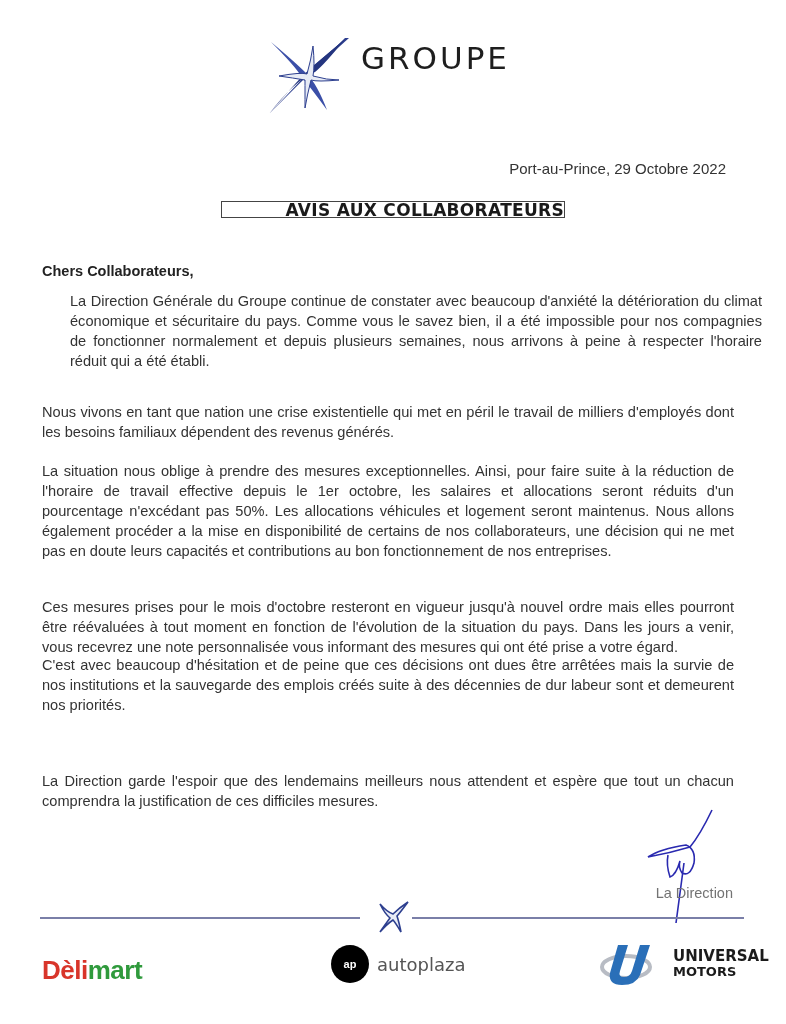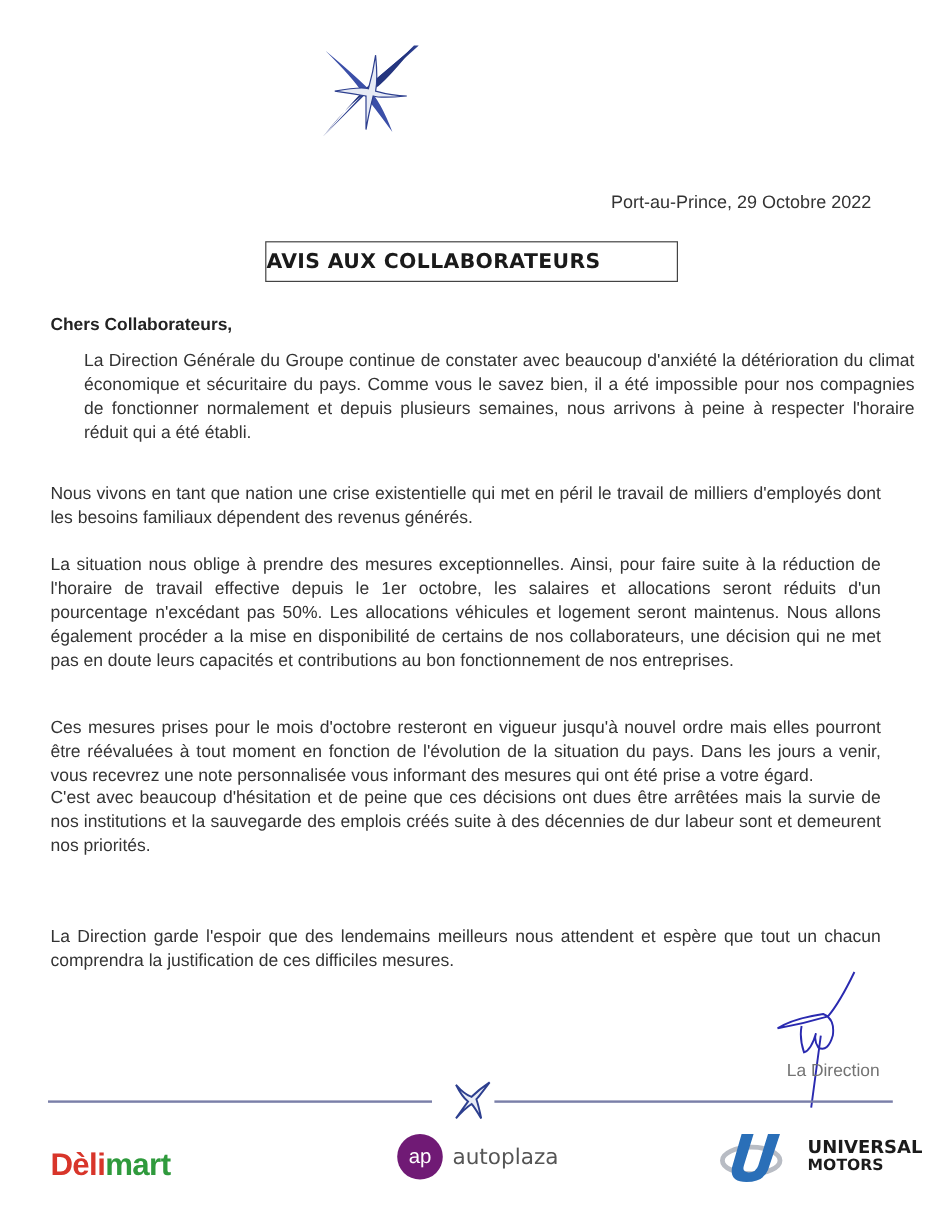--- a/index.html
+++ b/index.html
@@ -3,59 +3,60 @@
 <meta charset="utf-8">
 <style>
   html, body { margin:0; padding:0; background:#ffffff; }
   body { width:786px; height:1024px; position:relative; overflow:hidden;
          font-family:"Liberation Sans", sans-serif; color:#2b2b2b; }
   .logo { position:absolute; left:265px; top:36px; width:260px; height:80px; }
   .logo-star { position:absolute; left:0; top:0; width:84px; height:80px; }
   .logo-text { position:absolute; left:96px; top:6px; font-family:"DejaVu Sans", sans-serif;
                font-size:31px; line-height:32px; letter-spacing:3px; color:#1e1e1e; font-weight:normal; }
   .date { position:absolute; right:60px; top:160px; font-size:15px; color:#333; }
-  .title-box { position:absolute; left:221px; top:201px; width:344px; height:34px;
-               border:1.5px solid #444; box-sizing:border-box; display:flex; align-items:center; justify-content:flex-start; }
+  .title-box { position:absolute; left:221px; top:201px; width:344px; height:17px;
+               border:1.5px solid #444; box-sizing:border-box; display:flex; align-items:center; justify-content:flex-end; }
   .title-box span { font-family:"DejaVu Sans", sans-serif; font-weight:bold; font-size:17px; color:#1a1a1a; letter-spacing:0.3px; }
   .salutation { position:absolute; left:42px; top:263px; font-weight:bold; font-size:14.5px; color:#222; }
   .para { position:absolute; left:42px; width:692px; font-size:14.6px; line-height:20px;
           text-align:justify; color:#333; }
   .p1 { top:291px;margin-left:28px; } .p2 { top:402px; } .p3 { top:461px; } .p4 { top:597px; }
   .p5 { top:655px; } .p6 { top:771px; }
   .signoff { position:absolute; right:53px; top:885px; font-size:14.5px; color:#737373; }
   .signature { position:absolute; left:640px; top:805px; width:80px; height:120px; }
   .rule { position:absolute; top:917px; height:2px; background:#7a7fa8; }
   .rule-left { left:40px; width:320px; } .rule-right { left:412px; width:332px; }
   .small-star { position:absolute; left:377px; top:900px; width:34px; height:34px; }
   .delimart { position:absolute; left:42px; top:955px; font-family:Liberation Sans, sans-serif;
               font-weight:bold; font-size:26px; letter-spacing:-0.5px; }
   .deli { color:#d8352a; } .mart { color:#2f9a3c; }
   .autoplaza { position:absolute; left:331px; top:945px; display:flex; align-items:center; }
-  .ap-circle { width:38px; height:38px; border-radius:50%; background:#701a75; display:flex;
-               align-items:center; justify-content:center; color:#fff; font-weight:normal; font-size:17px; }
+  .ap-circle { width:38px; height:38px; border-radius:50%; background:#000000; display:flex;
+               align-items:center; justify-content:center; color:#fff; font-weight:bold; font-size:11px; }
   .ap-text { margin-left:8px; font-size:18px; color:#555; font-family:"DejaVu Sans", sans-serif; }
   .universal { position:absolute; left:600px; top:943px; display:flex; align-items:center; }
   .um-logo { width:54px; height:42px; }
   .um-text { margin-left:19px; font-family:"DejaVu Sans", sans-serif; font-weight:bold;
              color:#1b1b1b; line-height:15px; }
   .um-text .l1 { font-size:15px; letter-spacing:0px; }
   .um-text .l2 { font-size:13px; }
 </style>
 </head>
 <body>
 
 <div class="logo">
   <svg class="logo-star" viewBox="0 0 84 80">
     <polygon points="80,2 46,36 84,2" fill="#2d3f8f"></polygon>
     <path d="M80,3 L48,30 L38,42 L4,78 L36,46 L46,36 Z" fill="#2d3f8f"></path>
     <path d="M6,6 Q30,30 36,40 Q46,52 62,74 Q52,48 42,38 Q30,26 6,6 Z" fill="#3b4fa8"></path>
     <path d="M80,3 Q60,28 50,36 Q30,44 4,78 Q36,40 46,32 Q60,20 80,3 Z" fill="#24357f"></path>
     <path d="M14,40 Q36,36 42,38 Q46,24 48,10 Q50,30 48,40 Q62,44 74,44 Q52,46 46,44 Q42,60 40,72 Q40,54 40,44 Q28,42 14,40 Z" fill="#e7ebf5" stroke="#2d3f8f" stroke-width="1"></path>
   </svg>
   <div class="logo-text">
+    <div>GROUPE</div>
   </div>
 </div>
 
 <div class="date">Port-au-Prince, 29 Octobre 2022</div>
 
 <div class="title-box">
   <span>AVIS AUX COLLABORATEURS</span>
 </div>
 
 <div class="salutation">Chers Collaborateurs,</div>

